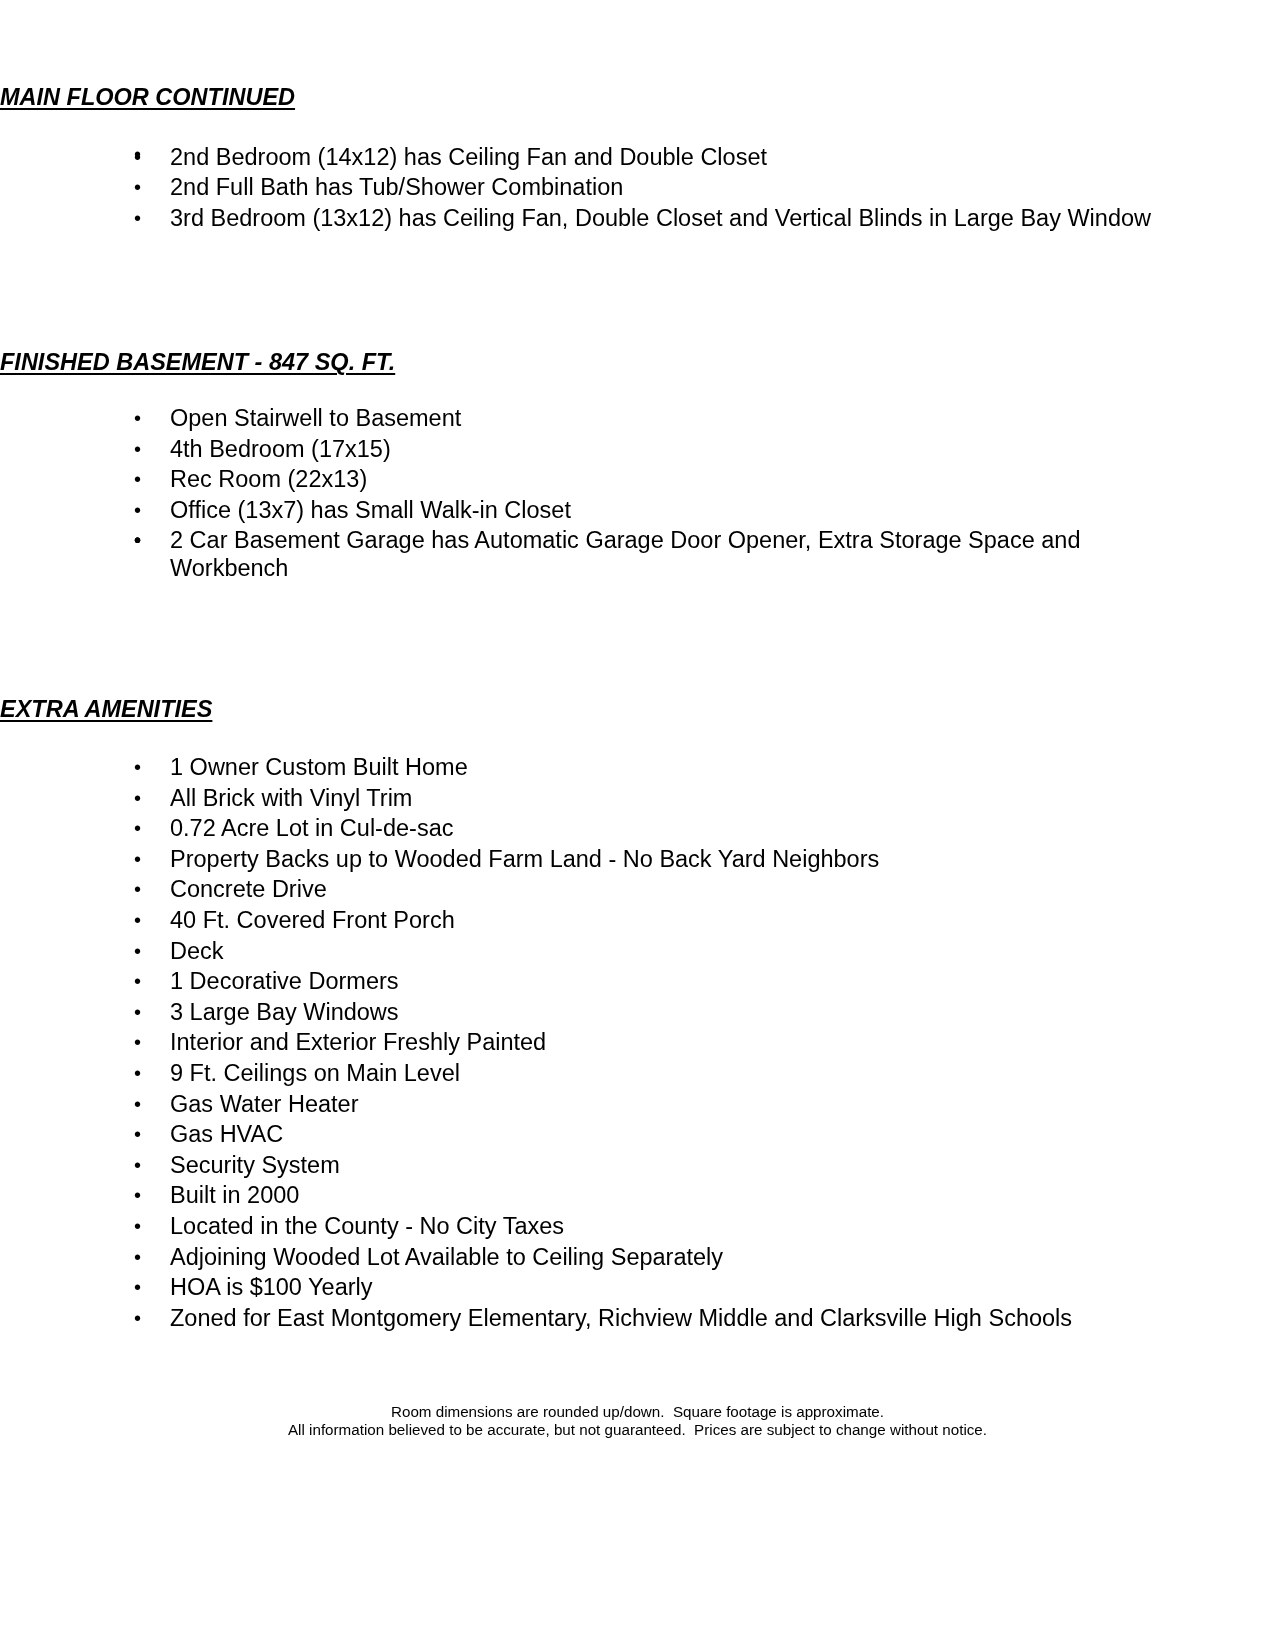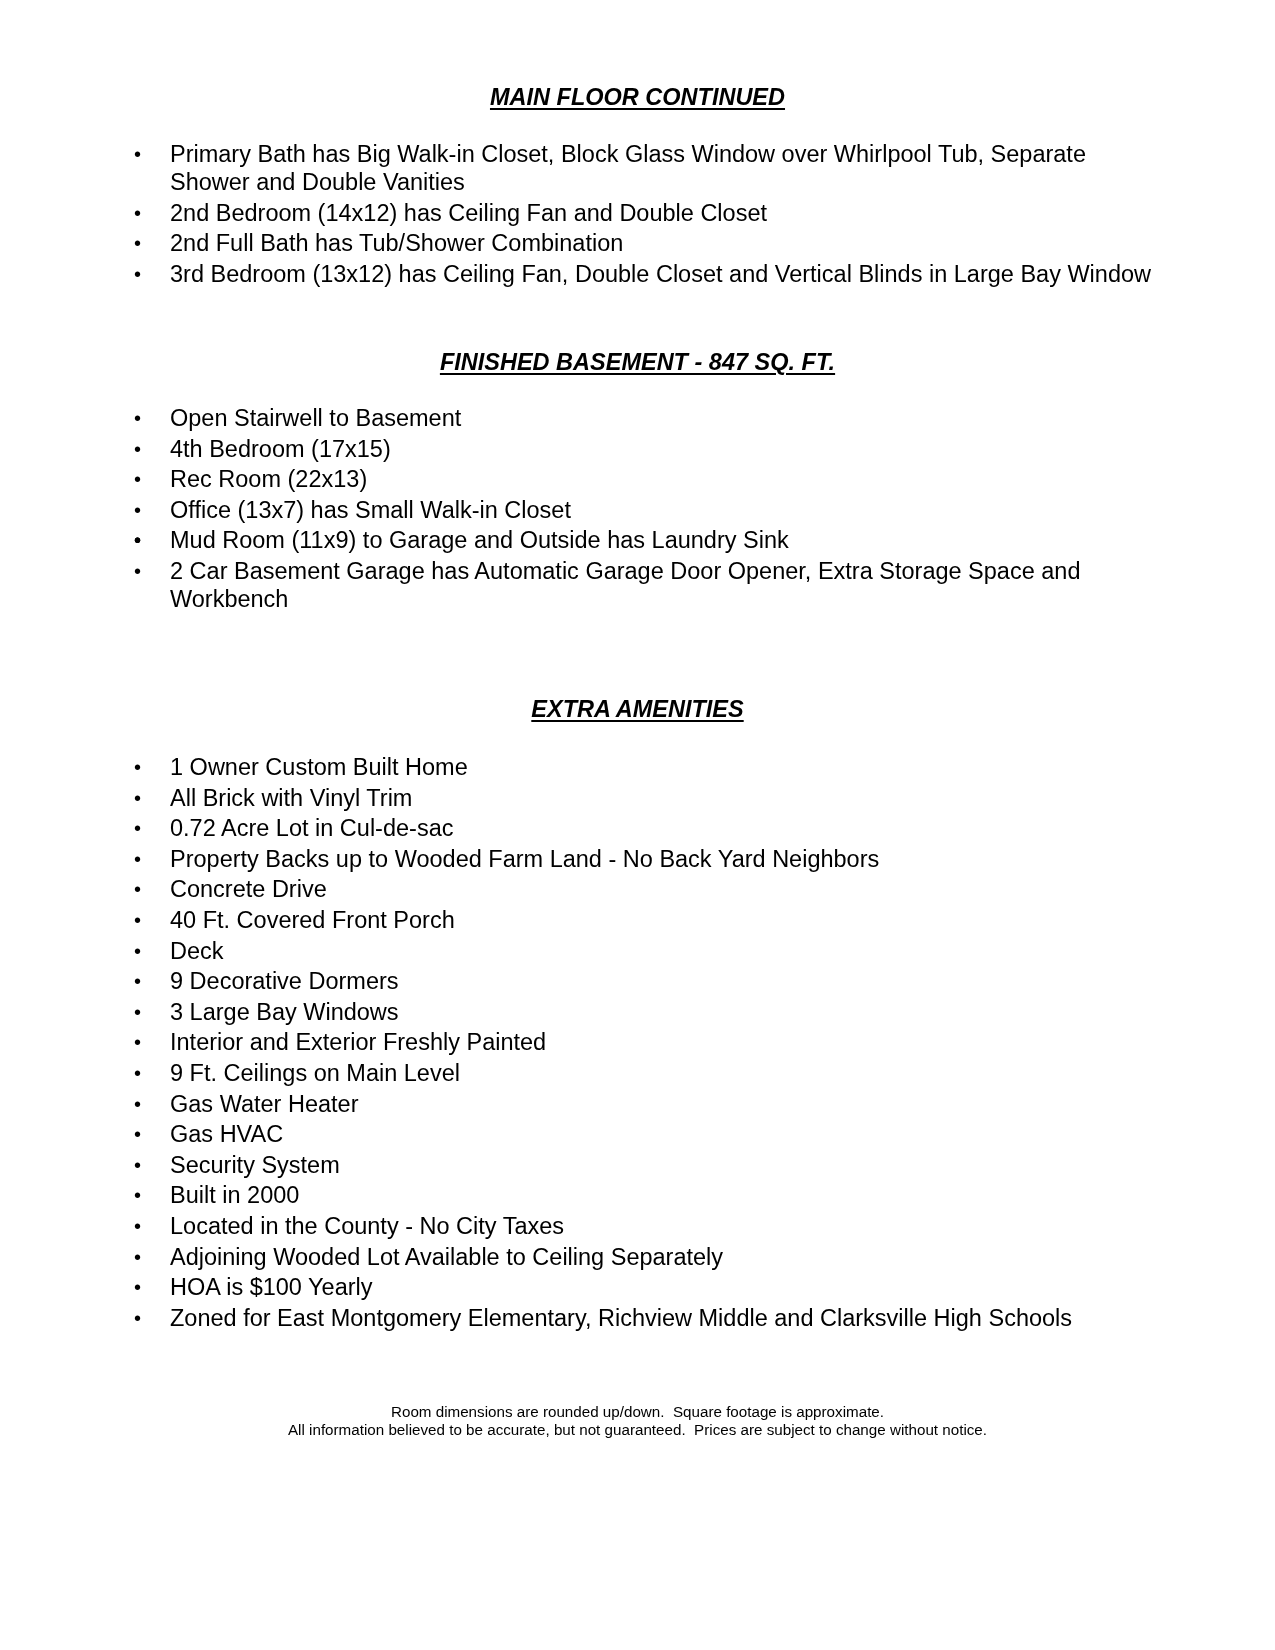--- a/index.html
+++ b/index.html
@@ -2,21 +2,21 @@
 <html><head>
   <meta charset="utf-8">
   <style>
     html, body { margin: 0; padding: 0; background: #ffffff; }
     body {
       width: 1275px; height: 1650px; position: relative; overflow: hidden;
       font-family: "Liberation Sans", sans-serif; color: #000;
     }
     .page { position: absolute; left: 0; top: 0; width: 1275px; height: 1650px; }
     .heading {
-      position: absolute; left: 0; width: 1275px; text-align: center;
+      position: absolute; left: 0; width: 1275px; text-align: left;
       font-weight: bold; font-style: italic; text-decoration: underline;
       text-decoration-thickness: 2px; text-underline-offset: 3px;
       font-size: 23.5px; line-height: 28px; margin: 0;
     }
     ul.list {
       position: absolute; left: 0; margin: 0; padding: 0; list-style: none;
       width: 1275px;
     }
     ul.list li {
       position: relative; padding-left: 170px; width: 985px;
@@ -32,48 +32,48 @@
     }
     .footer div { white-space: pre; }
   </style>
 </head>
 <body>
 
 <div class="page">
 
   <h2 class="heading" style="top:83px;">MAIN FLOOR CONTINUED</h2>
   <ul class="list" id="list-main" style="top:140px;">
-      <li><span class="bullet">•</span><span>Primary Bath has Big Walk-in Closet, Block Glass Window over Whirlpool Tub, Separate Shower and Double Vanities</span></li>
+      <li><span class="bullet">•</span></li>
       <li><span class="bullet">•</span><span>2nd Bedroom (14x12) has Ceiling Fan and Double Closet</span></li>
       <li><span class="bullet">•</span><span>2nd Full Bath has Tub/Shower Combination</span></li>
       <li><span class="bullet">•</span><span>3rd Bedroom (13x12) has Ceiling Fan, Double Closet and Vertical Blinds in Large Bay Window</span></li>
     </ul>
 
   <h2 class="heading" style="top:348px;">FINISHED BASEMENT - 847 SQ. FT.</h2>
   <ul class="list" id="list-basement" style="top:404px;">
       <li><span class="bullet">•</span><span>Open Stairwell to Basement</span></li>
       <li><span class="bullet">•</span><span>4th Bedroom (17x15)</span></li>
       <li><span class="bullet">•</span><span>Rec Room (22x13)</span></li>
       <li><span class="bullet">•</span><span>Office (13x7) has Small Walk-in Closet</span></li>
       <li><span class="bullet">•</span></li>
       <li><span class="bullet">•</span></li>
-      <li><span class="bullet">•</span><span>Mud Room (11x9) to Garage and Outside has Laundry Sink</span></li>
+      <li><span class="bullet">•</span></li>
       <li><span class="bullet">•</span><span>2 Car Basement Garage has Automatic Garage Door Opener, Extra Storage Space and Workbench</span></li>
     </ul>
 
   <h2 class="heading" style="top:695px;">EXTRA AMENITIES</h2>
   <ul class="list" id="list-amenities" style="top:753px;">
       <li><span class="bullet">•</span><span>1 Owner Custom Built Home</span></li>
       <li><span class="bullet">•</span><span>All Brick with Vinyl Trim</span></li>
       <li><span class="bullet">•</span><span>0.72 Acre Lot in Cul-de-sac</span></li>
       <li><span class="bullet">•</span><span>Property Backs up to Wooded Farm Land - No Back Yard Neighbors</span></li>
       <li><span class="bullet">•</span><span>Concrete Drive</span></li>
       <li><span class="bullet">•</span><span>40 Ft. Covered Front Porch</span></li>
       <li><span class="bullet">•</span><span>Deck</span></li>
-      <li><span class="bullet">•</span><span>9 Decorative Dormers</span></li>
+      <li><span class="bullet">•</span><span>1 Decorative Dormers</span></li>
       <li><span class="bullet">•</span><span>3 Large Bay Windows</span></li>
       <li><span class="bullet">•</span><span>Interior and Exterior Freshly Painted</span></li>
       <li><span class="bullet">•</span><span>9 Ft. Ceilings on Main Level</span></li>
       <li><span class="bullet">•</span><span>Gas Water Heater</span></li>
       <li><span class="bullet">•</span><span>Gas HVAC</span></li>
       <li><span class="bullet">•</span><span>Security System</span></li>
       <li><span class="bullet">•</span><span>Built in 2000</span></li>
       <li><span class="bullet">•</span><span>Located in the County - No City Taxes</span></li>
       <li><span class="bullet">•</span><span>Adjoining Wooded Lot Available to Ceiling Separately</span></li>
       <li><span class="bullet">•</span><span>HOA is $100 Yearly</span></li>

